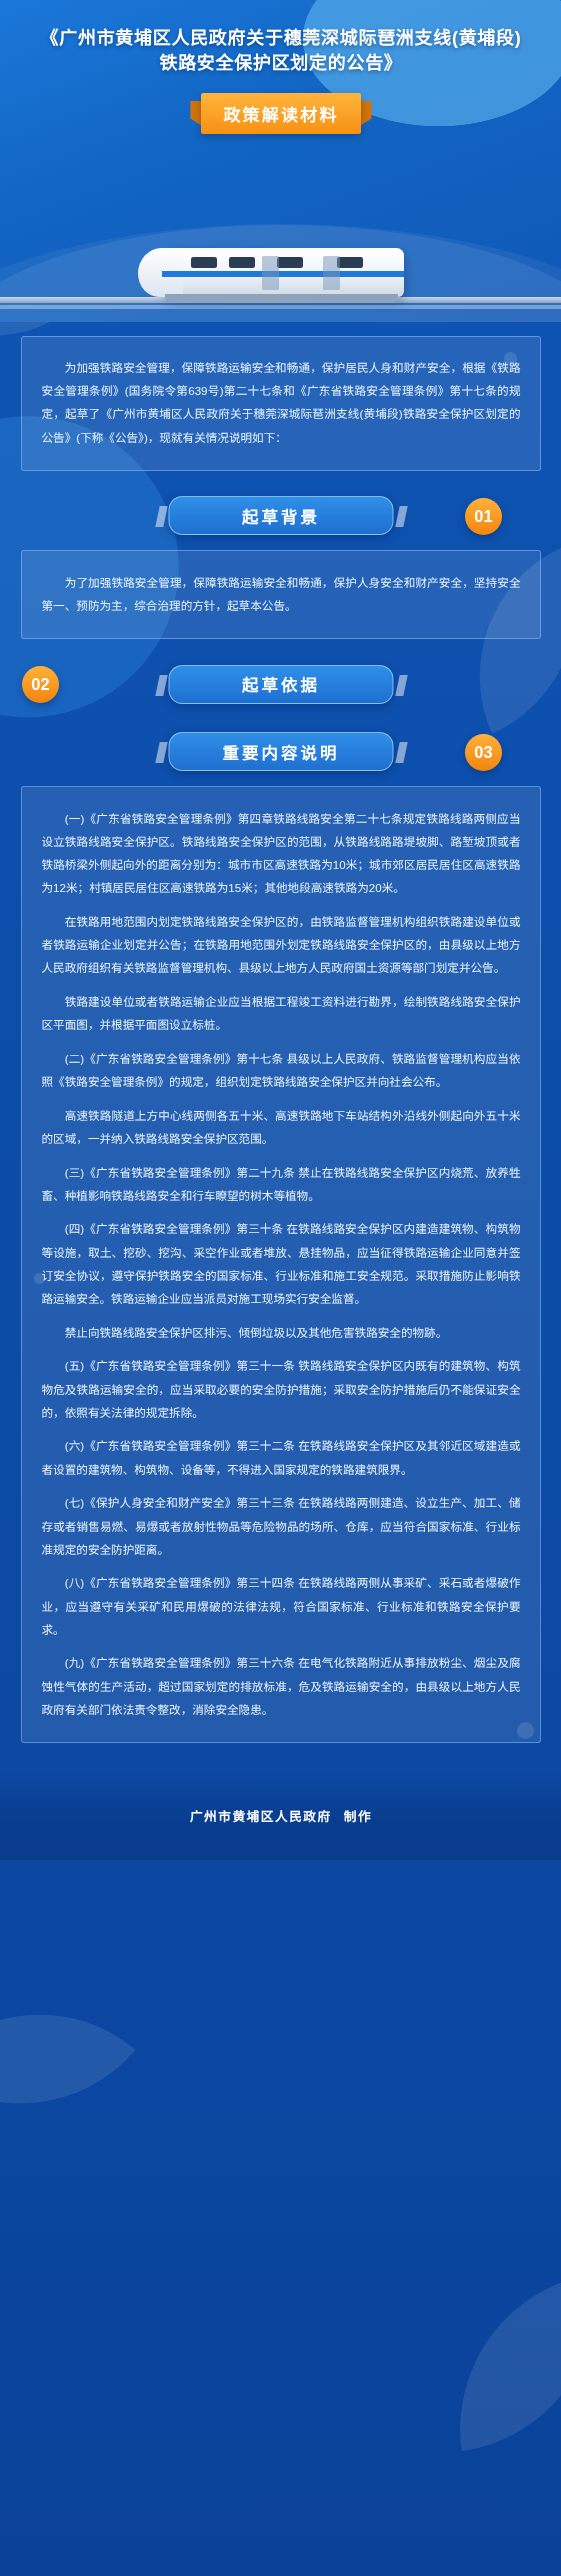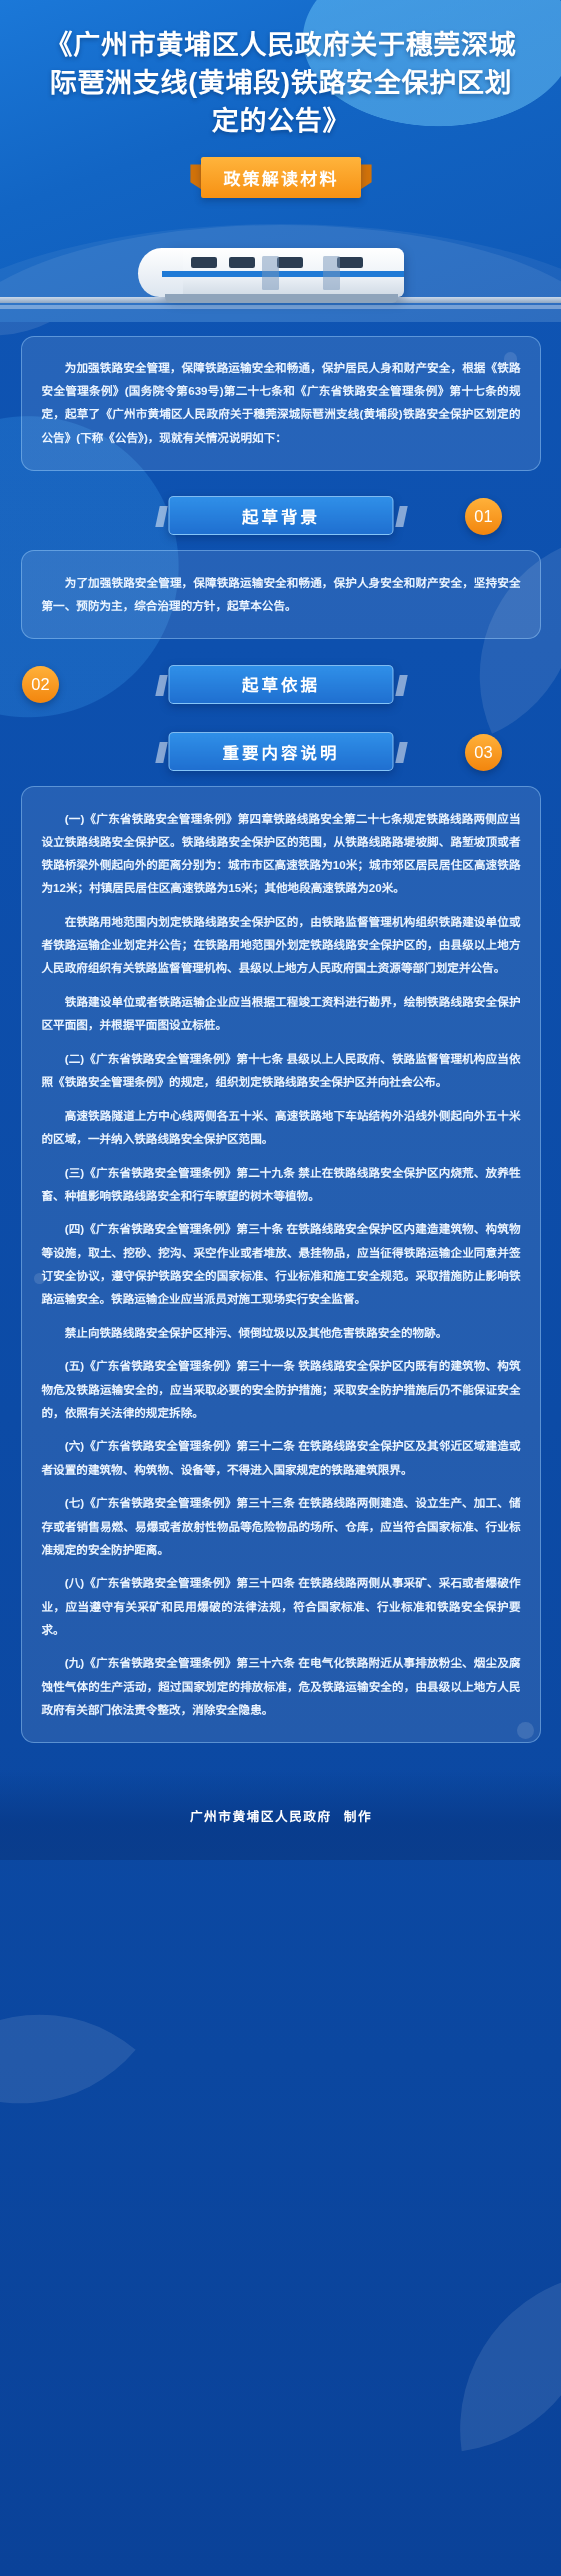--- a/index.html
+++ b/index.html
@@ -43,21 +43,21 @@
     position: absolute; left: -20%; bottom: -52px; width: 140%; height: 150px;
     background: rgba(255,255,255,0.06);
     border-radius: 50% 50% 0 0 / 100% 100% 0 0;
   }
   .title {
     position: relative;
     z-index: 4;
     padding: 25.5px 36px 0;
     text-align: center;
     color: #ffffff;
-    font-size: 27px;
+    font-size: 18px;
     font-weight: bold;
     line-height: 1.42;
     letter-spacing: 0.7px;
     text-shadow: 0 1.5px 4.5px rgba(0,40,90,0.45);
   }
   .ribbon-wrap {
     position: relative; z-index: 5;
     display: flex; justify-content: center;
     margin-top: 16.5px;
   }
@@ -123,60 +123,59 @@
     background: #8fa4bb; border-radius: 0 0 6px 6px;
   }
 
   
   .content { position: relative; z-index: 4; padding: 0 0 0 0; }
   .card {
     position: relative;
     margin: 0 21px 7px;
     background: rgba(255,255,255,0.10);
     border: 0.7px solid rgba(160,210,255,0.45);
-    border-radius: 13px;
+    border-radius: 3px;
     padding: 19.5px 19.5px 21px;
     color: #eaf4ff;
     font-size: 11.6px;
     line-height: 2.0;
     text-align: justify;
-    font-weight: bold;
   }
   .card p { margin-bottom: 10.5px; text-indent: 2em; }
   .card p:last-child { margin-bottom: 0; }
   .intro { margin-top: 13.5px; }
 
   .sec-head {
     position: relative;
     margin: 25.5px 21px 12px;
     height: 42px;
   }
   .sec-banner {
     position: absolute; top: 0;
     width: 225px; height: 39px;
     background: linear-gradient(180deg,#2f8fe8 0%, #1f6fd0 100%);
     border: 0.7px solid rgba(170,220,255,0.7);
-    border-radius: 5px;
+    border-radius: 14px;
     color: #ffffff; font-size: 16.5px; font-weight: bold; letter-spacing: 3px;
     display: flex; align-items: center; justify-content: center;
     box-shadow: 0 3px 9px rgba(0,30,80,0.35);
   }
   .sec-banner.wide { width: 225px; }
   .sec-banner::before, .sec-banner::after {
     content: ""; position: absolute; top: 9px;
     width: 7.5px; height: 21px; background: rgba(255,255,255,0.5);
   }
   .sec-banner::before { left: -12px; transform: skewX(-12deg); }
   .sec-banner::after { right: -12px; transform: skewX(-12deg); }
   .sec-head.center .sec-banner { left: 50%; transform: translateX(-50%); }
   .num-badge {
     position: absolute; top: 1.5px;
     width: 37px; height: 37px; border-radius: 50%;
     background: linear-gradient(180deg,#ffb13a,#f2850d);
-    color: #ffffff; font-size: 16.5px; font-weight: normal;
+    color: #ffffff; font-size: 16.5px; font-weight: bold;
     display: flex; align-items: center; justify-content: center;
     box-shadow: 0 3px 7.5px rgba(0,30,70,0.35);
   }
   .num-badge.right { right: 39px; }
   .num-badge.left { left: 1px; }
 
   .footer {
     position: relative; z-index: 4;
     margin-top: 27px;
     height: 90px;
@@ -255,21 +254,21 @@
       <p>(一)《广东省铁路安全管理条例》第四章铁路线路安全第二十七条规定铁路线路两侧应当设立铁路线路安全保护区。铁路线路安全保护区的范围，从铁路线路路堤坡脚、路堑坡顶或者铁路桥梁外侧起向外的距离分别为：城市市区高速铁路为10米；城市郊区居民居住区高速铁路为12米；村镇居民居住区高速铁路为15米；其他地段高速铁路为20米。</p>
       <p>在铁路用地范围内划定铁路线路安全保护区的，由铁路监督管理机构组织铁路建设单位或者铁路运输企业划定并公告；在铁路用地范围外划定铁路线路安全保护区的，由县级以上地方人民政府组织有关铁路监督管理机构、县级以上地方人民政府国土资源等部门划定并公告。</p>
       <p>铁路建设单位或者铁路运输企业应当根据工程竣工资料进行勘界，绘制铁路线路安全保护区平面图，并根据平面图设立标桩。</p>
       <p>(二)《广东省铁路安全管理条例》第十七条 县级以上人民政府、铁路监督管理机构应当依照《铁路安全管理条例》的规定，组织划定铁路线路安全保护区并向社会公布。</p>
       <p>高速铁路隧道上方中心线两侧各五十米、高速铁路地下车站结构外沿线外侧起向外五十米的区域，一并纳入铁路线路安全保护区范围。</p>
       <p>(三)《广东省铁路安全管理条例》第二十九条 禁止在铁路线路安全保护区内烧荒、放养牲畜、种植影响铁路线路安全和行车瞭望的树木等植物。</p>
       <p>(四)《广东省铁路安全管理条例》第三十条 在铁路线路安全保护区内建造建筑物、构筑物等设施，取土、挖砂、挖沟、采空作业或者堆放、悬挂物品，应当征得铁路运输企业同意并签订安全协议，遵守保护铁路安全的国家标准、行业标准和施工安全规范。采取措施防止影响铁路运输安全。铁路运输企业应当派员对施工现场实行安全监督。</p>
       <p>禁止向铁路线路安全保护区排污、倾倒垃圾以及其他危害铁路安全的物跡。</p>
       <p>(五)《广东省铁路安全管理条例》第三十一条 铁路线路安全保护区内既有的建筑物、构筑物危及铁路运输安全的，应当采取必要的安全防护措施；采取安全防护措施后仍不能保证安全的，依照有关法律的规定拆除。</p>
       <p>(六)《广东省铁路安全管理条例》第三十二条 在铁路线路安全保护区及其邻近区域建造或者设置的建筑物、构筑物、设备等，不得进入国家规定的铁路建筑限界。</p>
-      <p>(七)《广东省铁路安全管理条例》第三十三条 在铁路线路两侧建造、设立生产、加工、储存或者销售易燃、易爆或者放射性物品等危险物品的场所、仓库，应当符合国家标准、行业标准规定的安全防护距离。</p>
+      <p>(七)《保护人身安全和财产安全》第三十三条 在铁路线路两侧建造、设立生产、加工、储存或者销售易燃、易爆或者放射性物品等危险物品的场所、仓库，应当符合国家标准、行业标准规定的安全防护距离。</p>
       <p>(八)《广东省铁路安全管理条例》第三十四条 在铁路线路两侧从事采矿、采石或者爆破作业，应当遵守有关采矿和民用爆破的法律法规，符合国家标准、行业标准和铁路安全保护要求。</p>
       <p>(九)《广东省铁路安全管理条例》第三十六条 在电气化铁路附近从事排放粉尘、烟尘及腐蚀性气体的生产活动，超过国家划定的排放标准，危及铁路运输安全的，由县级以上地方人民政府有关部门依法责令整改，消除安全隐患。</p>
     </div>
 
   </div>
 
   <div class="footer">
     <span>广州市黄埔区人民政府</span>
     <span class="dot"> </span>
     <span>制作</span>

